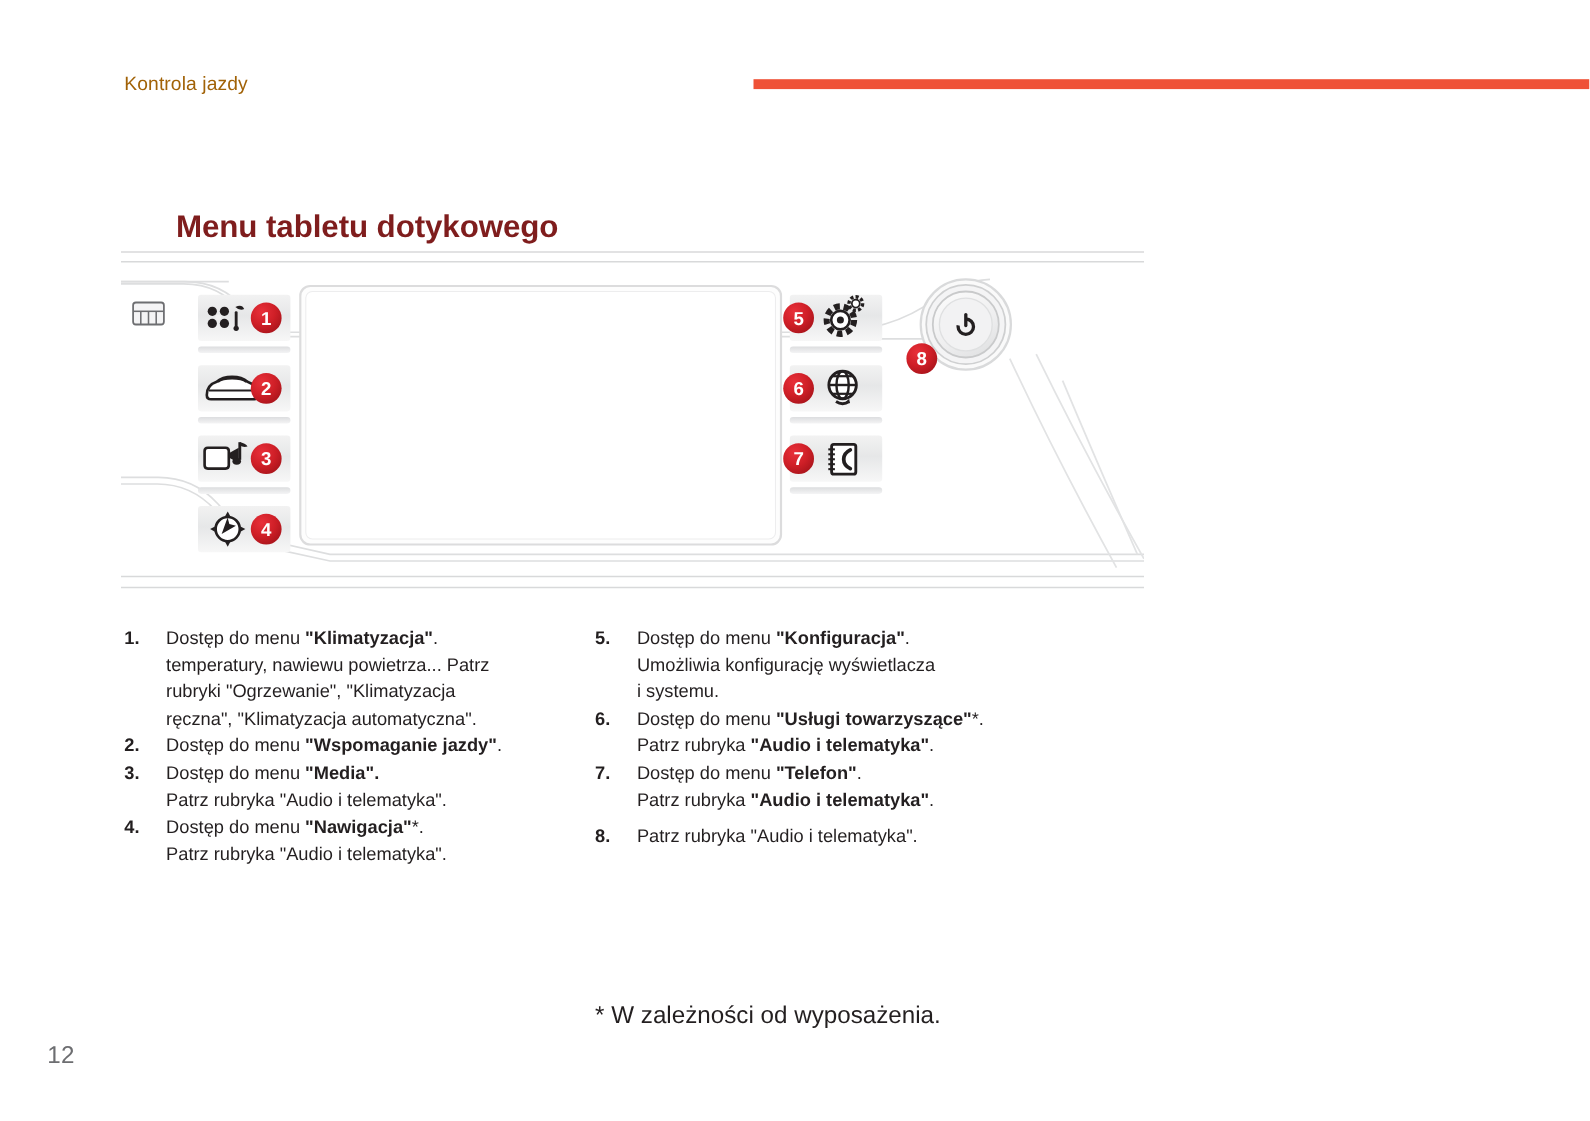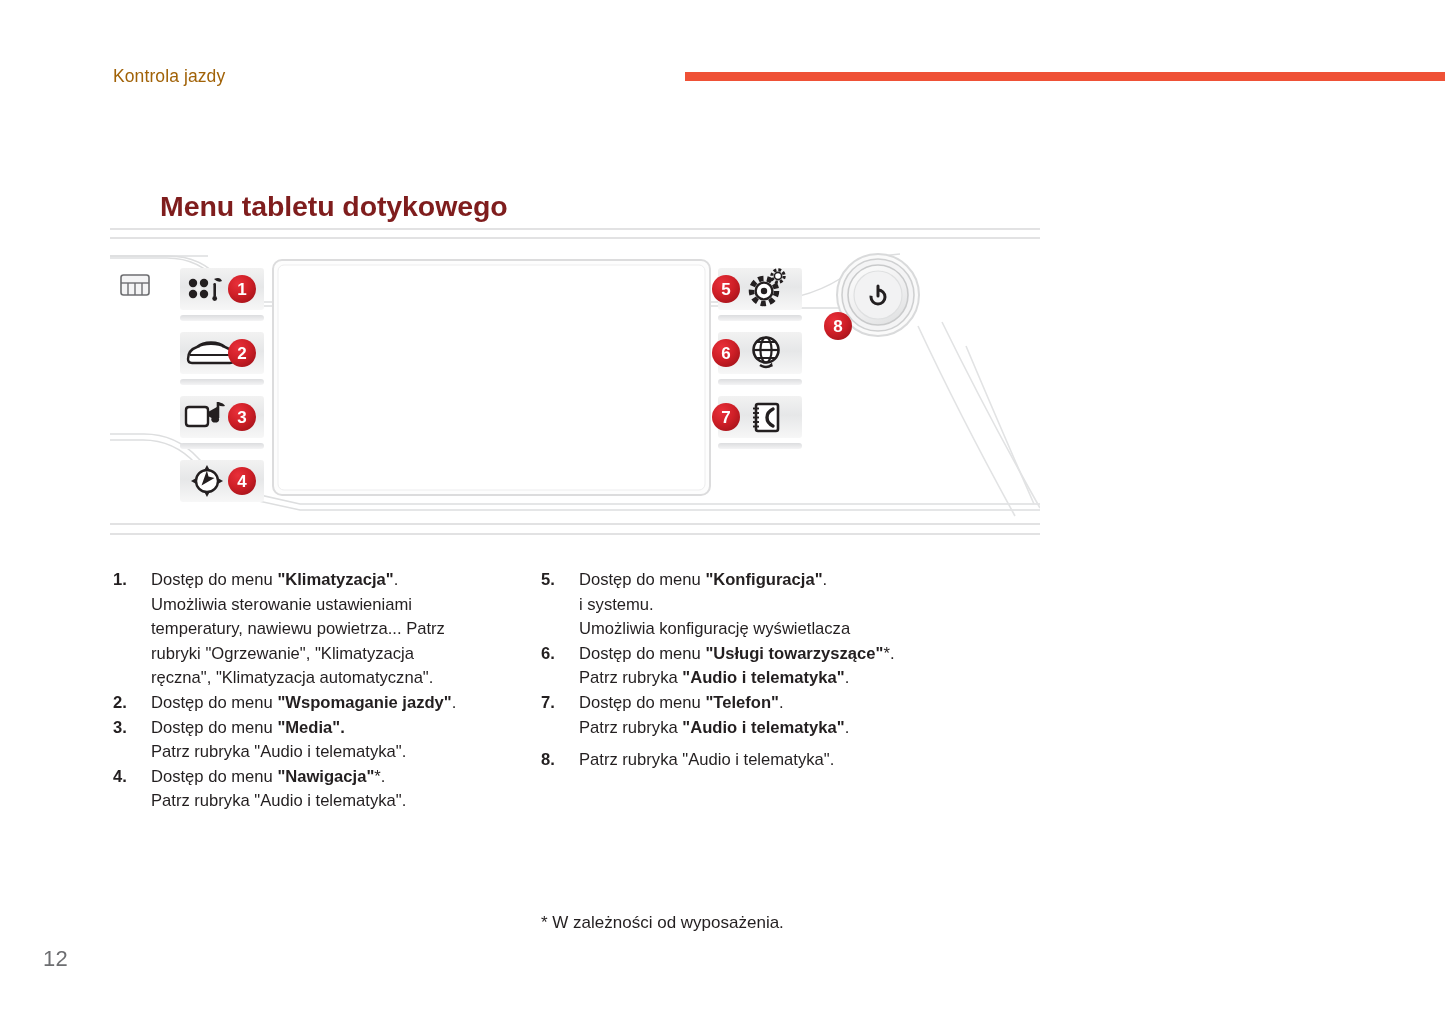--- a/index.html
+++ b/index.html
@@ -94,21 +94,21 @@
   .desc-item p b { font-weight: bold; }
 
   .desc-col.right .desc-item + .desc-item { margin-top: 0px; }
   .desc-col.right .desc-item.spaced { margin-top: 8px; }
 
   
   .footnote {
     position: absolute;
     left: 541px;
     top: 911px;
-    font-size: 17px;
+    font-size: 22px;
     line-height: 24px;
     color: #231f20;
     white-space: nowrap;
   }
 
   
   .folio {
     position: absolute;
     left: 43px;
     top: 946px;
@@ -307,21 +307,20 @@
   <circle cx="728" cy="100" r="14" fill="url(#badgeGrad)"></circle>
   <text x="728" y="106" text-anchor="middle" font-family="Liberation Sans, sans-serif" font-size="17" font-weight="bold" fill="#ffffff">8</text>
 </svg>
 </div>
 
 <div class="desc-col left">
   <div class="desc-item">
     <span class="num">1.</span>
     <div>
         <p><span>Dostęp do menu </span><b>"Klimatyzacja"</b><span>.</span></p>
-        <p><span>Umożliwia sterowanie ustawieniami</span></p>
         <p><span>temperatury, nawiewu powietrza... Patrz</span></p>
         <p><span>rubryki "Ogrzewanie", "Klimatyzacja</span></p>
         <p><span>ręczna", "Klimatyzacja automatyczna".</span></p>
       </div>
   </div>
   <div class="desc-item">
     <span class="num">2.</span>
     <div>
         <p><span>Dostęp do menu </span><b>"Wspomaganie jazdy"</b><span>.</span></p>
       </div>
@@ -340,22 +339,22 @@
         <p><span>Patrz rubryka "Audio i telematyka".</span></p>
       </div>
   </div>
 </div>
 
 <div class="desc-col right">
   <div class="desc-item">
     <span class="num">5.</span>
     <div>
         <p><span>Dostęp do menu </span><b>"Konfiguracja"</b><span>.</span></p>
+        <p><span>Umożliwia konfigurację wyświetlacza</span></p>
         <p><span>i systemu.</span></p>
-        <p><span>Umożliwia konfigurację wyświetlacza</span></p>
       </div>
   </div>
   <div class="desc-item">
     <span class="num">6.</span>
     <div>
         <p><span>Dostęp do menu </span><b>"Usługi towarzyszące"</b><span>*.</span></p>
         <p><span>Patrz rubryka </span><b>"Audio i telematyka"</b><span>.</span></p>
       </div>
   </div>
   <div class="desc-item">

